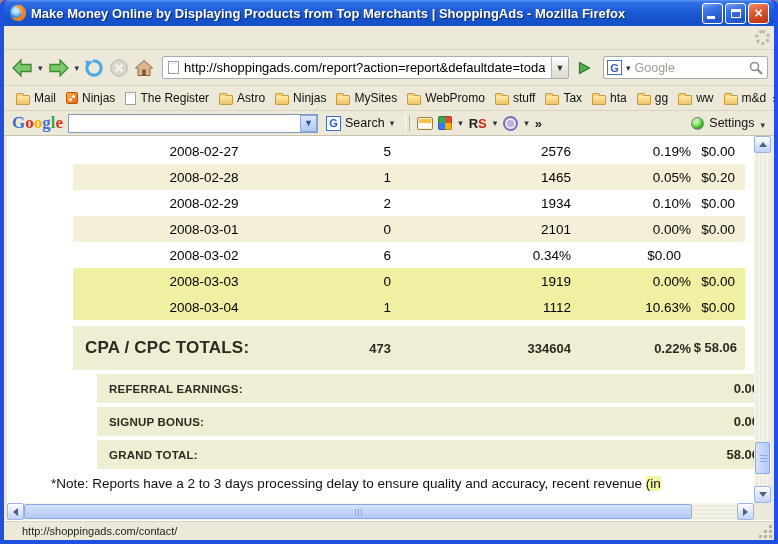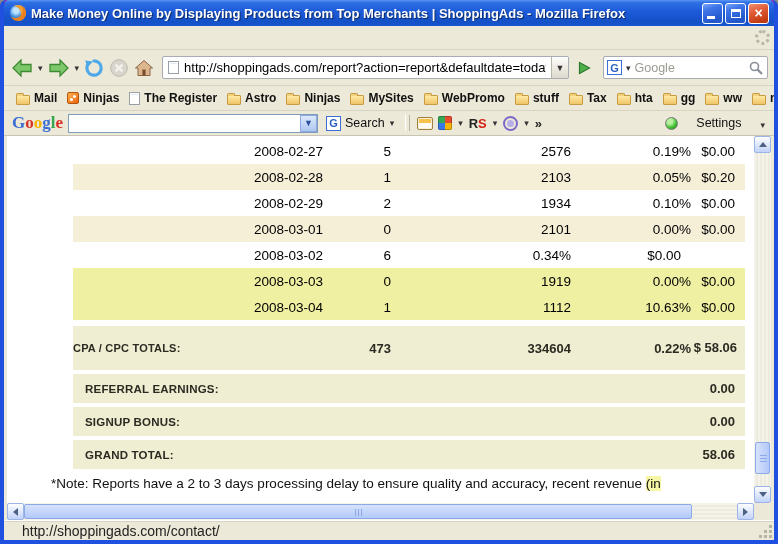--- a/index.html
+++ b/index.html
@@ -63,21 +63,21 @@
     display:flex; align-items:center; padding:0 3px; gap:3px; margin-left:4px; }
   .gbox{ width:15px; height:15px; border:1px solid #3B6FD4; background:#fff; color:#2B5FC4;
     font-size:11px; font-weight:bold; display:flex; align-items:center; justify-content:center; }
   .searchbox input{ border:none; outline:none; flex:1; min-width:0; font-size:12.5px;
     font-family:"Liberation Sans",sans-serif; color:#000; }
   .searchbox input::placeholder{ color:#9B9B93; }
 
   
   .bmbar{ height:25px; flex:0 0 25px; display:flex; align-items:center; gap:2px; padding:0 8px;
     background:#ECE9D8; border-bottom:1px solid #D8D4C4; font-size:12px; color:#111; }
-  .bm-item{ display:flex; align-items:center; gap:4px; padding:2px 4px; white-space:nowrap;font-weight:bold; }
+  .bm-item{ display:flex; align-items:center; gap:4px; padding:2px 4px; white-space:nowrap; }
   .ico-folder{ width:14px; height:10px; background:linear-gradient(#FFE9A2,#EFC468);
     border:1px solid #C89B42; border-radius:1px; position:relative; margin-top:3px; }
   .ico-folder::before{ content:""; position:absolute; top:-3px; left:-1px; width:6px; height:2px;
     background:#F3D27F; border:1px solid #C89B42; border-bottom:none; border-radius:2px 2px 0 0; }
   .ico-rss{ width:12px; height:12px; border-radius:2px; border:1px solid #B55408;
     background:linear-gradient(135deg,#FFB24D,#E86410); position:relative; }
   .ico-rss::before{ content:""; position:absolute; left:2px; bottom:2px; width:3px; height:3px;
     background:#fff; border-radius:50%; box-shadow:3px -3px 0 0 #fff; }
   .bm-chevron{ margin-left:auto; font-size:13px; font-weight:bold; color:#222; padding-right:2px;}
 
@@ -95,46 +95,46 @@
   .ico-card{ width:16px; height:13px; border:1px solid #A08040; border-radius:2px;
     background:linear-gradient(180deg,#F6C24A 0 45%, #FDFBF2 45%); box-shadow:inset 0 0 0 1px #FDF2D8; }
   .ico-multi{ width:14px; height:14px; border-radius:2px;
     background:conic-gradient(#E84A30 0 25%, #F4B400 0 50%, #3A78E8 0 75%, #34A853 0); 
     box-shadow:inset 0 0 0 1px rgba(0,0,0,.25); }
   .rs{ font-weight:bold; font-size:13px; }
   .rs .r{ color:#222; } .rs .s{ color:#D42214; }
   .ico-link{ width:15px; height:15px; border-radius:50%; border:2px solid #7B68C8; position:relative; }
   .ico-link::before{ content:""; position:absolute; top:2px; left:2px; width:7px; height:7px;
     border-radius:50%; background:#B8AEE8; }
-  .gsettings{ margin-left:auto; display:flex; align-items:flex-end; gap:18px; }
+  .gsettings{ margin-left:auto; display:flex; align-items:flex-end; gap:5px; }
   .ico-greendot{ width:13px; height:13px; border-radius:50%;
     background:radial-gradient(circle at 35% 30%, #B8F0A0 0 25%, #3FBF2F 60%, #1E8818); border:1px solid #777; }
 
   
   .content{ flex:1; position:relative; background:#fff;
     border-left:3px solid #ECE9D8; border-right:3px solid #ECE9D8; overflow:hidden; }
   .page{ position:absolute; left:0; top:0; right:17px; bottom:17px; background:#fff; overflow:hidden; }
 
   .trow{ display:grid; grid-template-columns:250px 68px 180px 120px 54px; height:26px;
     align-items:center; width:672px; margin-left:66px; font-size:13.5px; color:#000; }
   .trow.cream{ background:var(--row-cream,#F6EFD8); }
   .trow.hl{ background:var(--row-highlight,#F0F0A2); }
   .trow .c{ text-align:right; }
-  .trow .c-date{ text-align:right; padding-left:12px; }
+  .trow .c-date{ text-align:center; padding-left:12px; }
   .trow .c-rev{ padding-right:10px; }
 
   .cparow{ display:grid; grid-template-columns:250px 68px 180px 120px 54px; min-height:44px;
     align-items:center; width:672px; margin-left:66px; background:var(--totals-bg,#EFEDD2);
     font-weight:bold; color:#2B2B22; margin-top:6px; }
-  .cparow .lbl{ font-size:11px; letter-spacing:.2px; }
+  .cparow .lbl{ font-size:17px; padding-left:12px; letter-spacing:.2px; }
   .cparow .c{ text-align:right; font-size:13px; }
   .cparow .c-rev{ padding-right:8px; line-height:1.5; white-space:normal; }
 
   .sumrow{ display:flex; align-items:center; justify-content:space-between; height:29px;
-    width:672px; margin-left:66px; margin-top:4px; background:var(--totals-bg,#EFEDD2);
+    width:672px; margin-left:90px; margin-top:4px; background:var(--totals-bg,#EFEDD2);
     font-weight:bold; color:#2B2B22; }
   .sumrow .lbl{ font-size:11.5px; padding-left:12px; letter-spacing:.2px; }
   .sumrow .val{ font-size:13px; padding-right:10px; }
 
   .note{ margin:7px 0 0 44px; font-size:13.5px; color:#111; white-space:nowrap; }
   .note .nhl{ background:var(--note-highlight,#F6F6A6); }
 
   
   .vscroll{ position:absolute; top:0; right:0; bottom:17px; width:17px;
     background:repeating-linear-gradient(90deg,#F4F3EA 0 2px,#EDEBDD 2px 4px); }
@@ -158,21 +158,21 @@
   .hscroll .sbtn{ top:0; }
   .hthumb{ position:absolute; top:1px; left:17px; width:668px; height:15px; border:1px solid #8CA8E8;
     border-radius:2px; background:linear-gradient(180deg,#D7E3FD,#B2C8F8); }
   .hthumb::after{ content:""; position:absolute; top:4px; left:330px; width:1px; height:7px;
     background:#8CA8E8; box-shadow:3px 0 0 #8CA8E8, 6px 0 0 #8CA8E8; }
   .scorner{ position:absolute; right:0; bottom:0; width:17px; height:17px; background:#ECE9D8; }
 
   
   .statusbar{ height:20px; flex:0 0 20px; background:#ECE9D8; border-top:1px solid #fff;
     box-shadow:inset 0 1px 0 #D8D4C4; display:flex; align-items:center; padding-left:18px;
-    font-size:14px; color:#222; position:relative; }
+    font-size:11px; color:#222; position:relative; }
   .resize-grip{ position:absolute; right:2px; bottom:2px; width:13px; height:13px; }
   .resize-grip::before{ content:""; position:absolute; right:0; bottom:0; width:3px; height:3px;
     background:#B8B4A4; box-shadow:-5px 0 0 #B8B4A4, -10px 0 0 #B8B4A4, 0 -5px 0 #B8B4A4,
     -5px -5px 0 #B8B4A4, 0 -10px 0 #B8B4A4; }
 
   svg{ display:block; }
 </style>
 </head>
 <body>
 
@@ -342,21 +342,21 @@
           <div class="trow plain">
             <span class="c c-date">2008-02-27</span>
             <span class="c">5</span>
             <span class="c">2576</span>
             <span class="c">0.19%</span>
             <span class="c c-rev">$0.00</span>
           </div>
           <div class="trow cream">
             <span class="c c-date">2008-02-28</span>
             <span class="c">1</span>
-            <span class="c">2103</span>
+            <span class="c">1465</span>
             <span class="c">0.05%</span>
             <span class="c c-rev">$0.20</span>
           </div>
           <div class="trow plain">
             <span class="c c-date">2008-02-29</span>
             <span class="c">2</span>
             <span class="c">1934</span>
             <span class="c">0.10%</span>
             <span class="c c-rev">$0.00</span>
           </div>

